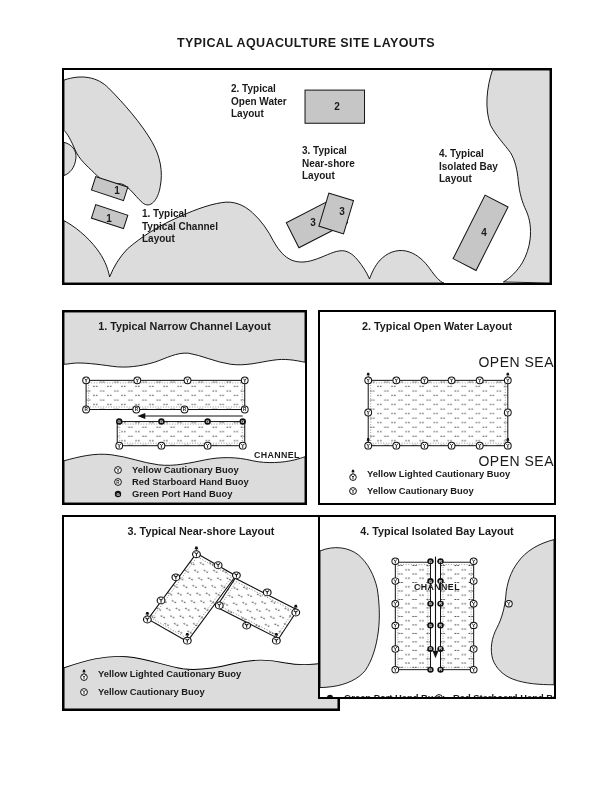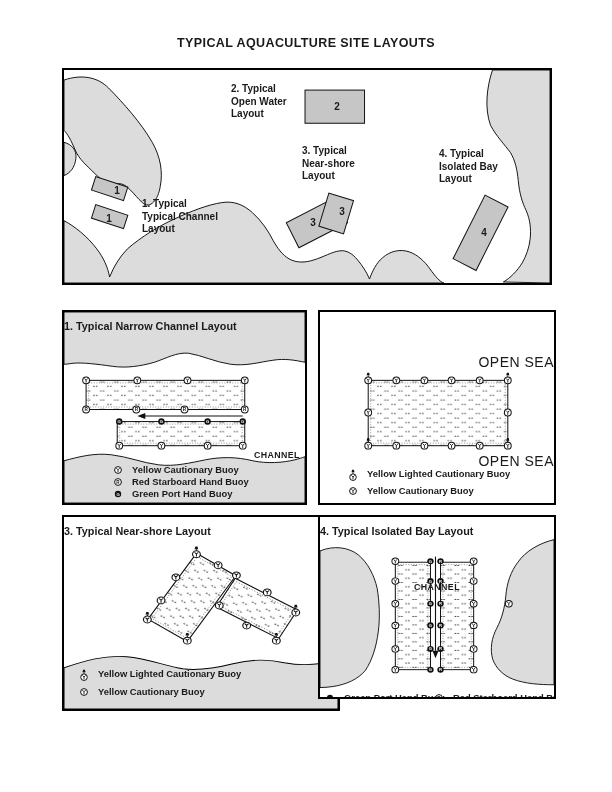--- a/index.html
+++ b/index.html
@@ -4,21 +4,21 @@
 <style>
   html,body{margin:0;padding:0;}
   body{width:612px;height:792px;background:#ffffff;position:relative;
        font-family:"Liberation Sans",sans-serif;color:#1a1a1a;
        -webkit-font-smoothing:antialiased;}
   .page{position:absolute;inset:0;background:#fff;}
   .page-title{position:absolute;left:0;right:0;top:36px;text-align:center;
       font-size:12.5px;font-weight:600;letter-spacing:.4px;}
   .panel{position:absolute;border:2.5px solid #000;background:#fff;box-sizing:border-box;overflow:hidden;}
   .panel svg.art{position:absolute;left:0;top:0;width:100%;height:100%;}
-  .ptitle{position:absolute;left:0;right:0;top:8px;font-size:10.8px;font-weight:600;}
+  .ptitle{position:absolute;left:0;right:0;top:8px;text-align:center;font-size:10.8px;font-weight:600;}
   .maplabel{position:absolute;font-size:10px;line-height:12.6px;font-weight:600;}
   .sitenum{position:absolute;transform:translate(-50%,-50%);font-size:10px;font-weight:600;}
   .sea{position:absolute;left:0;right:0;text-align:right;font-size:14px;letter-spacing:.5px;font-weight:400;}
   .chan{position:absolute;font-size:8.8px;letter-spacing:.4px;font-weight:600;margin-top:41px;}
   .lrow{position:absolute;display:flex;align-items:flex-start;gap:8px;font-size:9.4px;font-weight:600;white-space:nowrap;}
   .licon{flex:0 0 auto;display:block;}
   .sidelabel{position:absolute;font-size:9.4px;line-height:14px;font-weight:600;}
   .hiddefs{position:absolute;width:0;height:0;overflow:hidden;}
 </style>
 </head>
@@ -78,21 +78,21 @@
             <rect x="227.5" y="138" width="55" height="28"></rect>
           </g>
         <g transform="rotate(17,274.5,142.5)">
             <rect x="261.5" y="125.5" width="26" height="34.5"></rect>
           </g>
         <g transform="rotate(27,420,162)">
             <rect x="407" y="126.5" width="26" height="71"></rect>
           </g>
       </g>
     </svg>
-    <div class="maplabel" style="left:78px;top:128px">
+    <div class="maplabel" style="left:78px;top:138px">
       <div>1. Typical</div>
       <div>Typical Channel</div>
       <div>Layout</div>
     </div>
     <div class="maplabel" style="left:167px;top:13px">
       <div>2. Typical</div>
       <div>Open Water</div>
       <div>Layout</div>
     </div>
     <div class="maplabel" style="left:238px;top:75px">
@@ -178,20 +178,21 @@
           <use href="#b-y" x="131" y="68"></use>
           <use href="#b-y" x="159" y="68"></use>
         <use href="#b-y" x="76" y="133"></use>
           <use href="#b-y" x="104" y="133"></use>
           <use href="#b-y" x="131" y="133"></use>
           <use href="#b-y" x="159" y="133"></use>
         <use href="#b-y" x="48" y="100"></use>
           <use href="#b-y" x="187" y="100"></use>
       </g>
     </svg>
+    <div class="ptitle">2. Typical Open Water Layout</div>
     <div class="sea" style="top:42px">OPEN SEA</div>
     <div class="sea" style="top:141px">OPEN SEA</div>
     <div class="lrow" style="left:27px;top:156px">
       <svg class="licon" width="12" height="15" viewBox="-6 -9.5 12 15.5">
           <use href="#b-yl"></use>
         </svg>
       <span>Yellow Lighted Cautionary Buoy</span>
     </div>
     <div class="lrow" style="left:27px;top:173px">
       <svg class="licon" width="12" height="12" viewBox="-6 -6 12 12">

